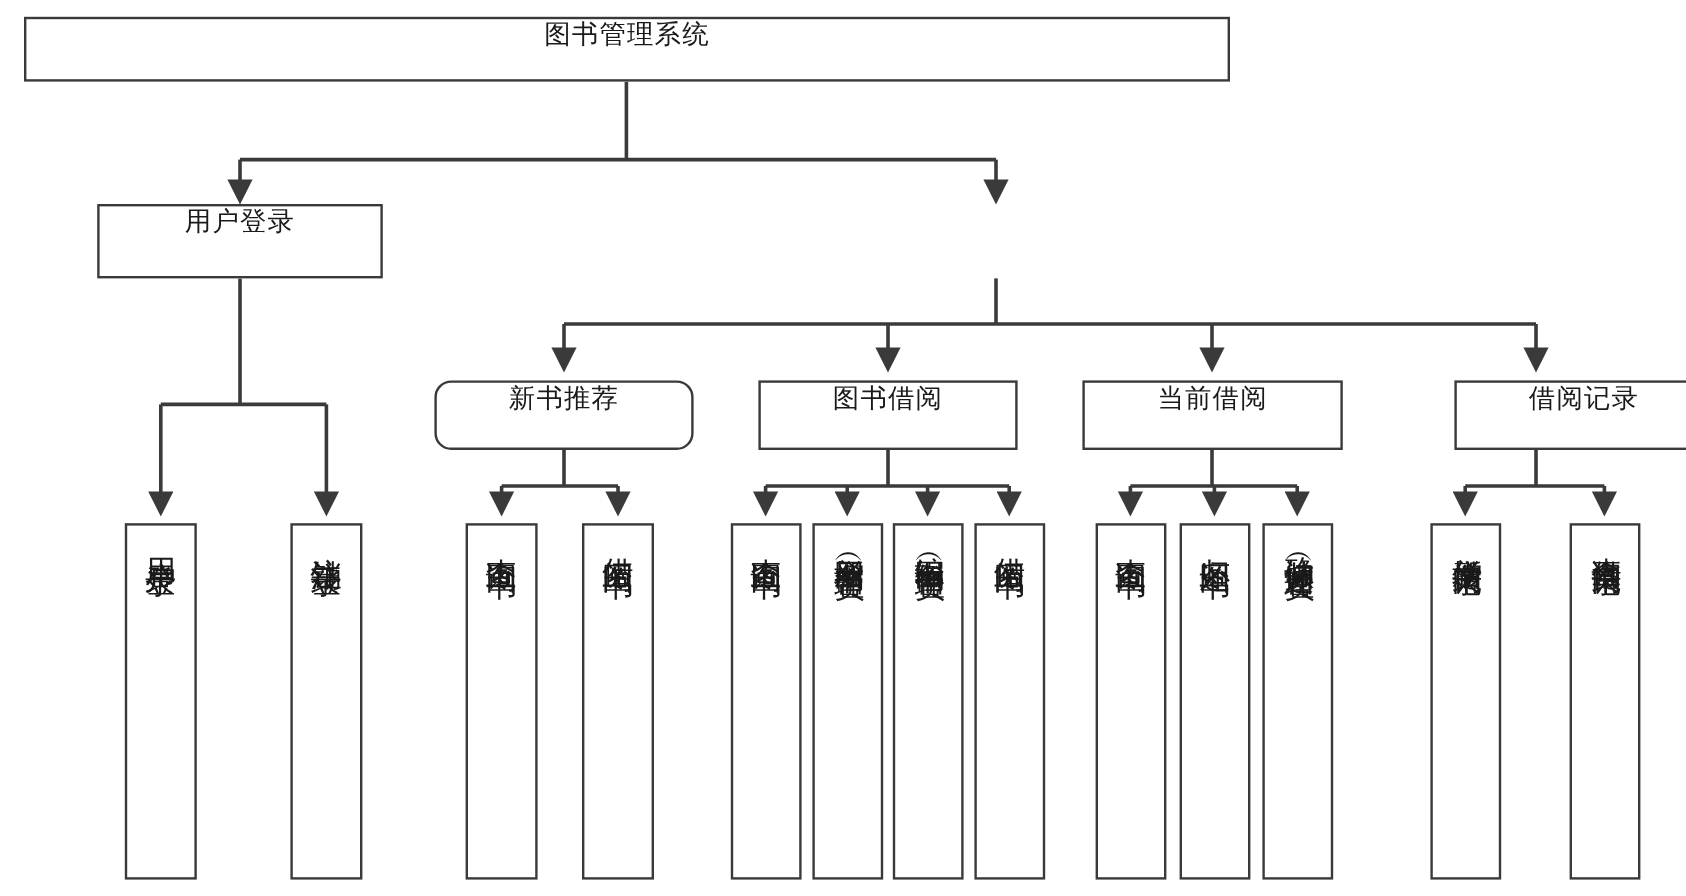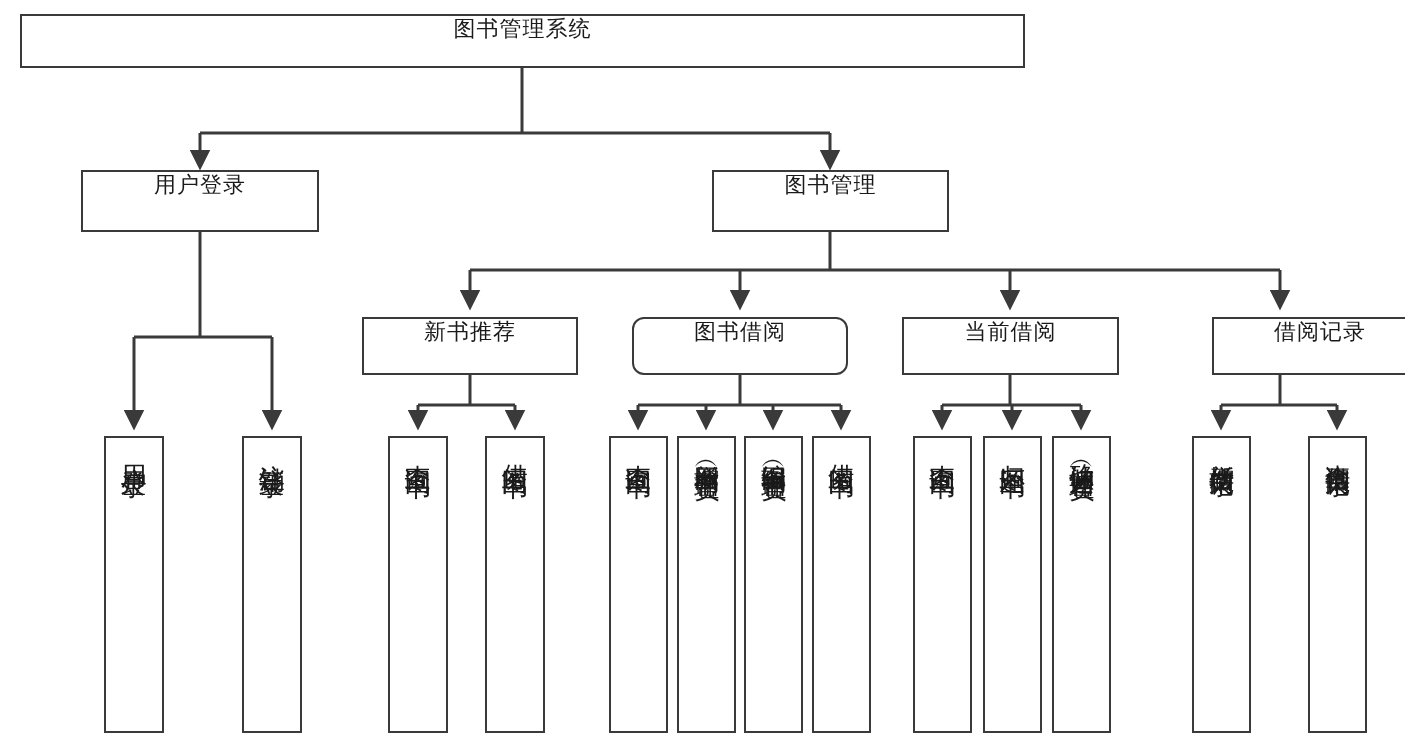--- a/index.html
+++ b/index.html
@@ -136,28 +136,25 @@
     </g>
   </svg>
 
   <div class="node horiz" style="left:20px; top:14px; width:1005px; height:54px;">
     <span class="label">图书管理系统</span>
   </div>
 
   <div class="node horiz" style="left:81px; top:170px; width:238px; height:62px;">
     <span class="label">用户登录</span>
   </div>
-  <div class="node horiz" style="left:712px; top:170px; width:237px; height:62px;">
-    <span class="label">图书管理</span>
-  </div>
-
-  <div class="node horiz" style="left:362px; top:317px; width:216px; height:58px;">
+
+  <div class="node horiz" style="left:362px; top:317px; width:216px; height:58px;border-radius:14px;">
     <span class="label">新书推荐</span>
   </div>
-  <div class="node horiz" style="left:632px; top:317px; width:216px; height:58px;border-radius:12px;">
+  <div class="node horiz" style="left:632px; top:317px; width:216px; height:58px;">
     <span class="label">图书借阅</span>
   </div>
   <div class="node horiz" style="left:902px; top:317px; width:217px; height:58px;">
     <span class="label">当前借阅</span>
   </div>
   <div class="node horiz" style="left:1212px; top:317px; width:216px; height:58px;">
     <span class="label">借阅记录</span>
   </div>
 
   <div class="node vert" style="left:104px; top:436px; width:60px; height:297px;">

